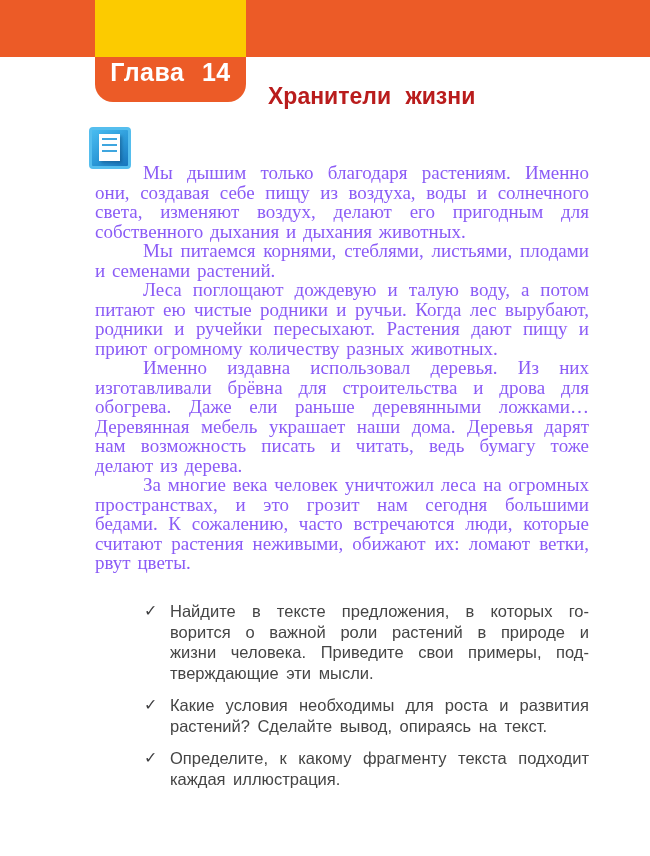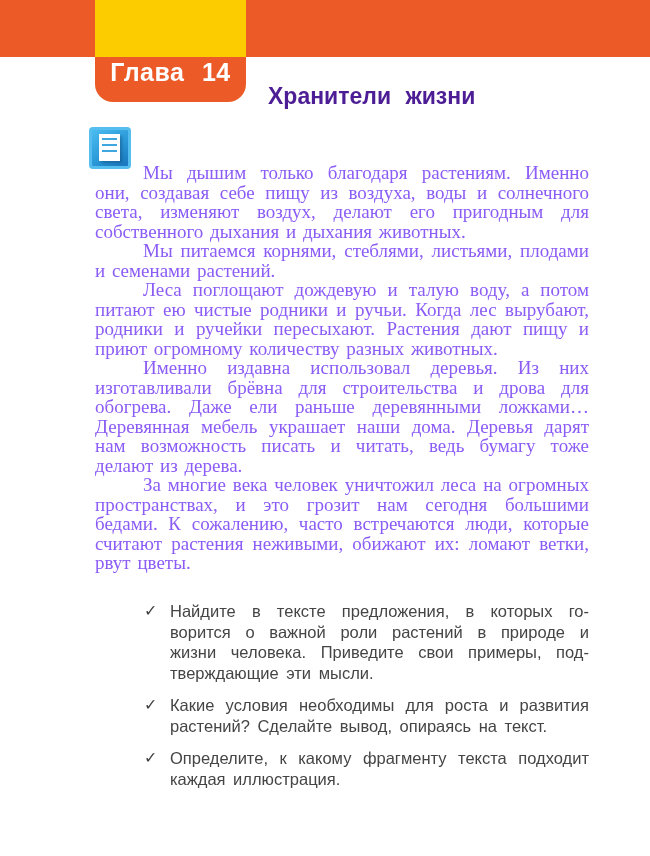--- a/index.html
+++ b/index.html
@@ -30,21 +30,21 @@
     border-radius: 0 0 18px 18px;
     color: #ffffff;
     font-size: 25px; font-weight: bold;
     letter-spacing: 0.5px; word-spacing: 10px;
     display: flex; align-items: center; justify-content: center;
     padding-bottom: 14px; box-sizing: border-box;
   }
   .page-title {
     position: absolute; left: 268px; top: 83px;
     font-size: 23px; font-weight: bold;
-    color: #4c1d95;
+    color: #b91c1c;
     word-spacing: 8px;
     margin: 0;
   }
 
   
   .task-row {
     position: absolute; left: 89px; top: 127px;
     display: flex; align-items: flex-start;
   }
   .task-icon {

